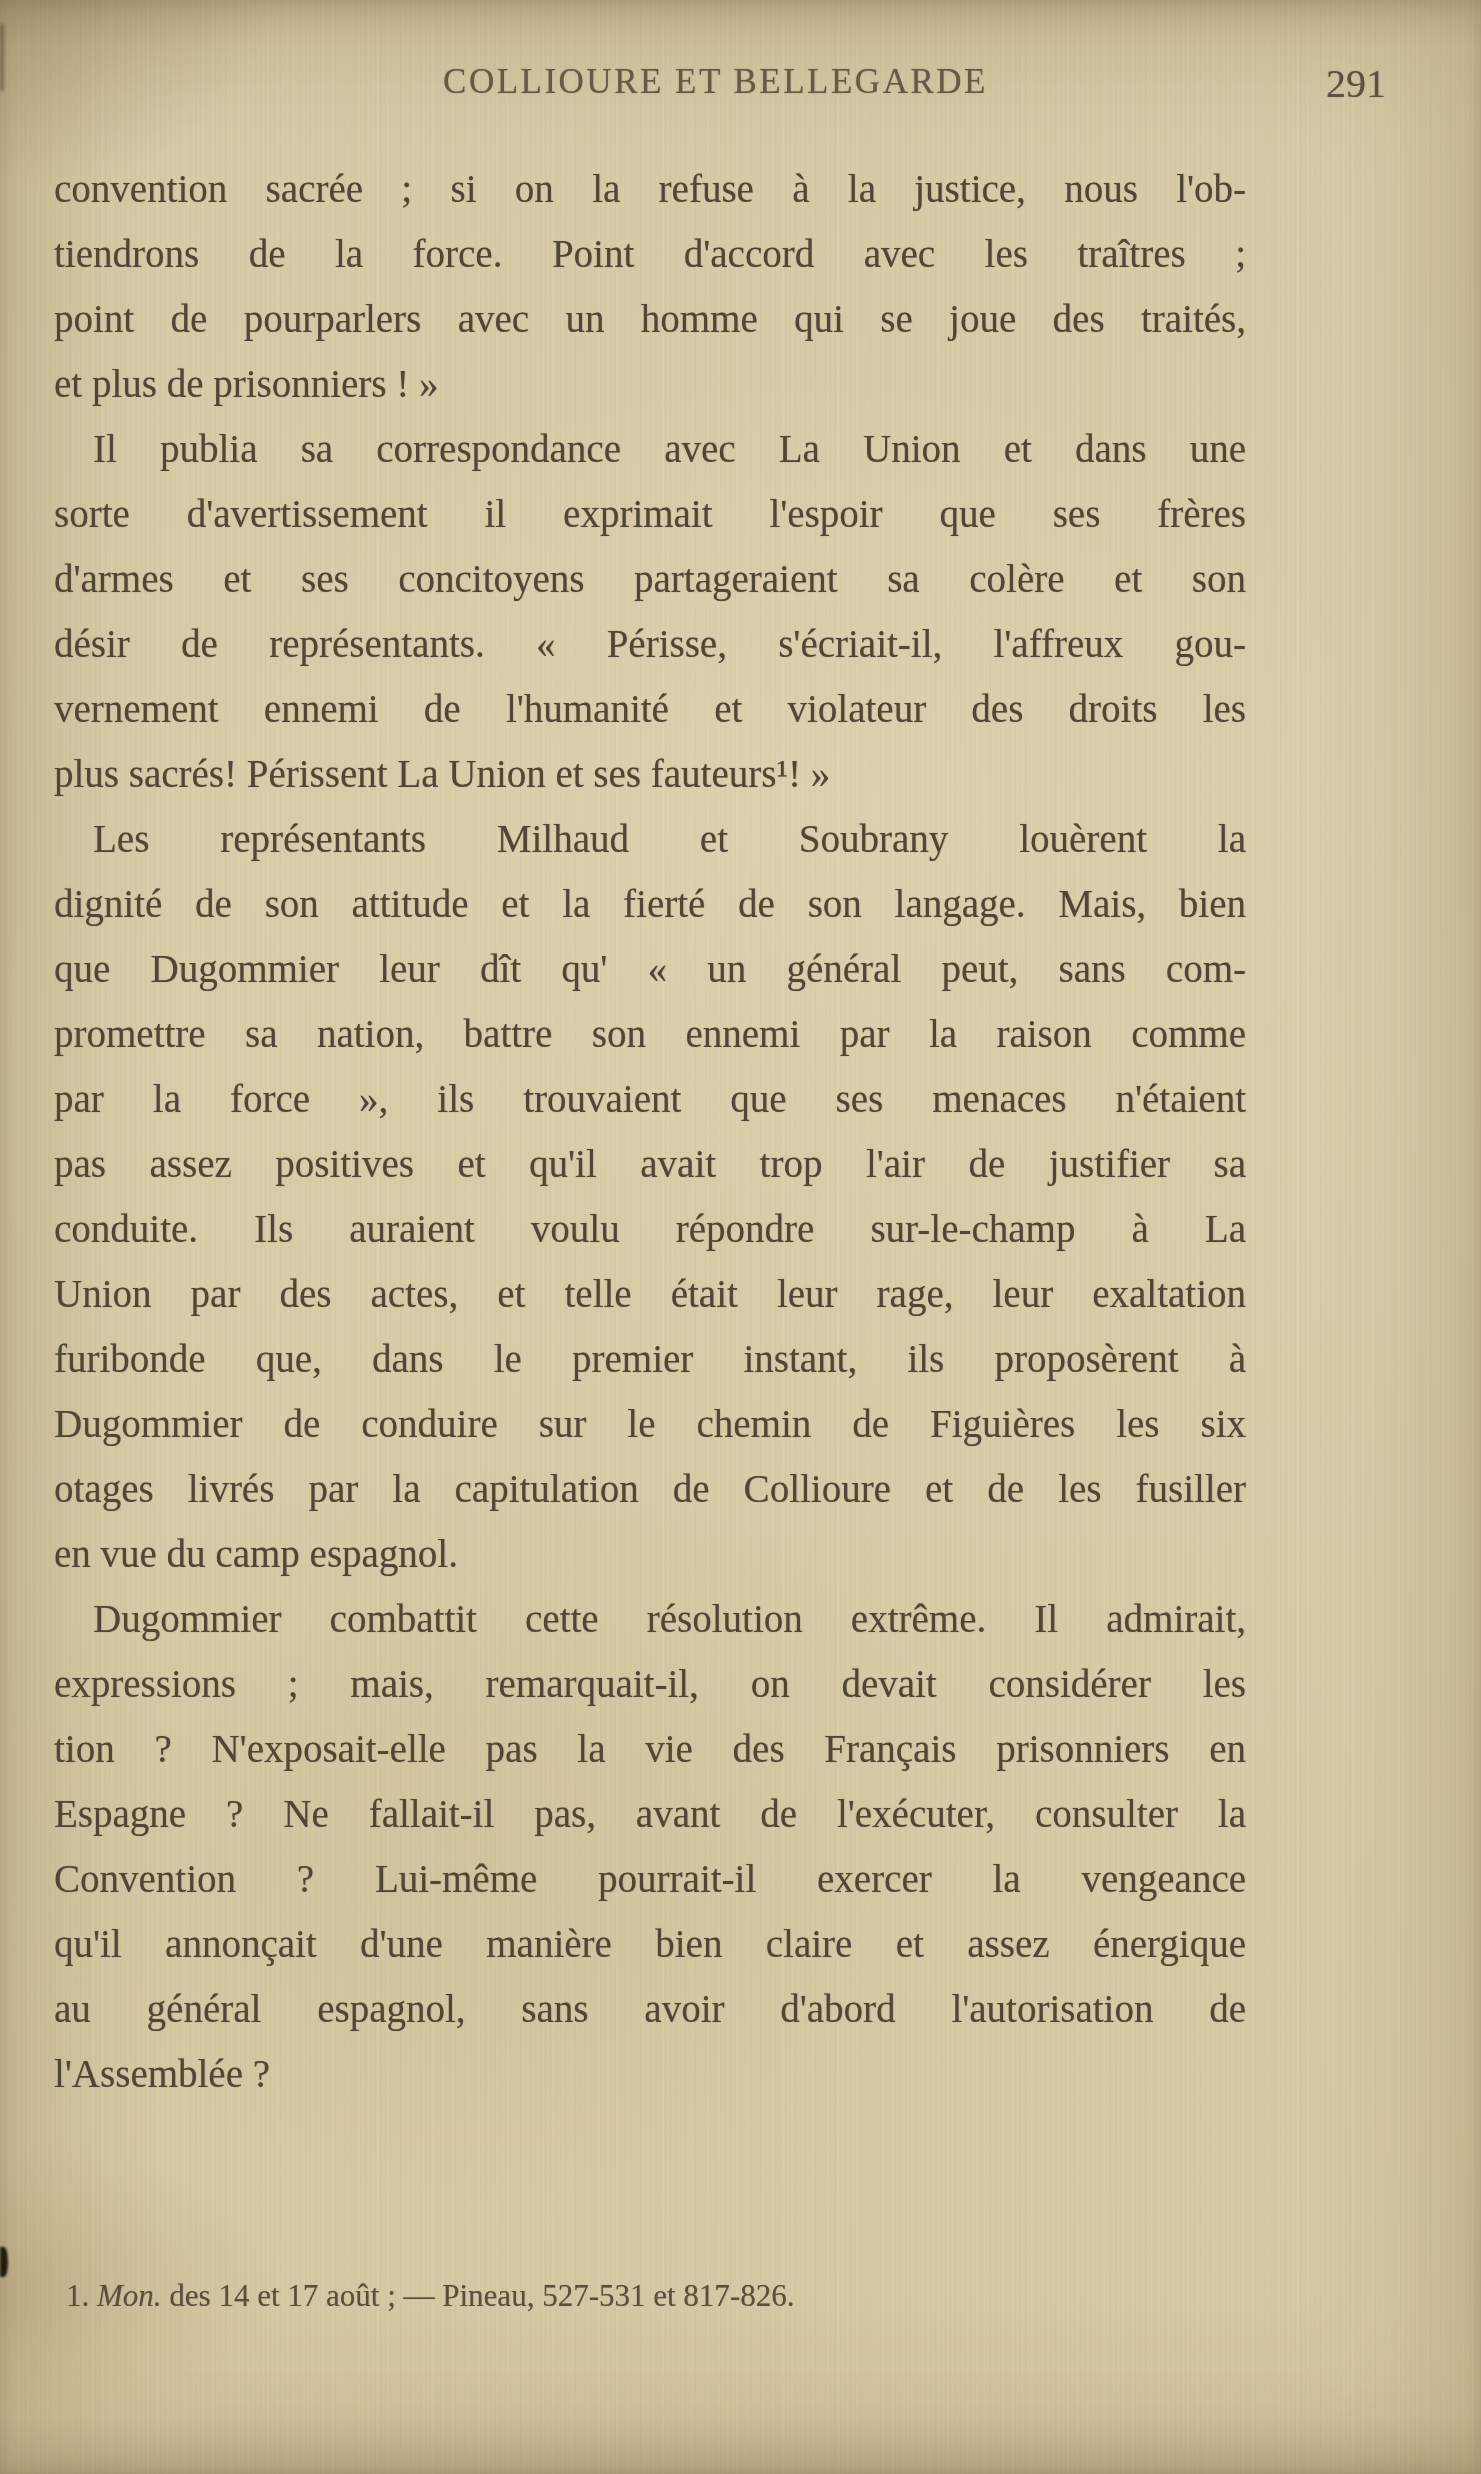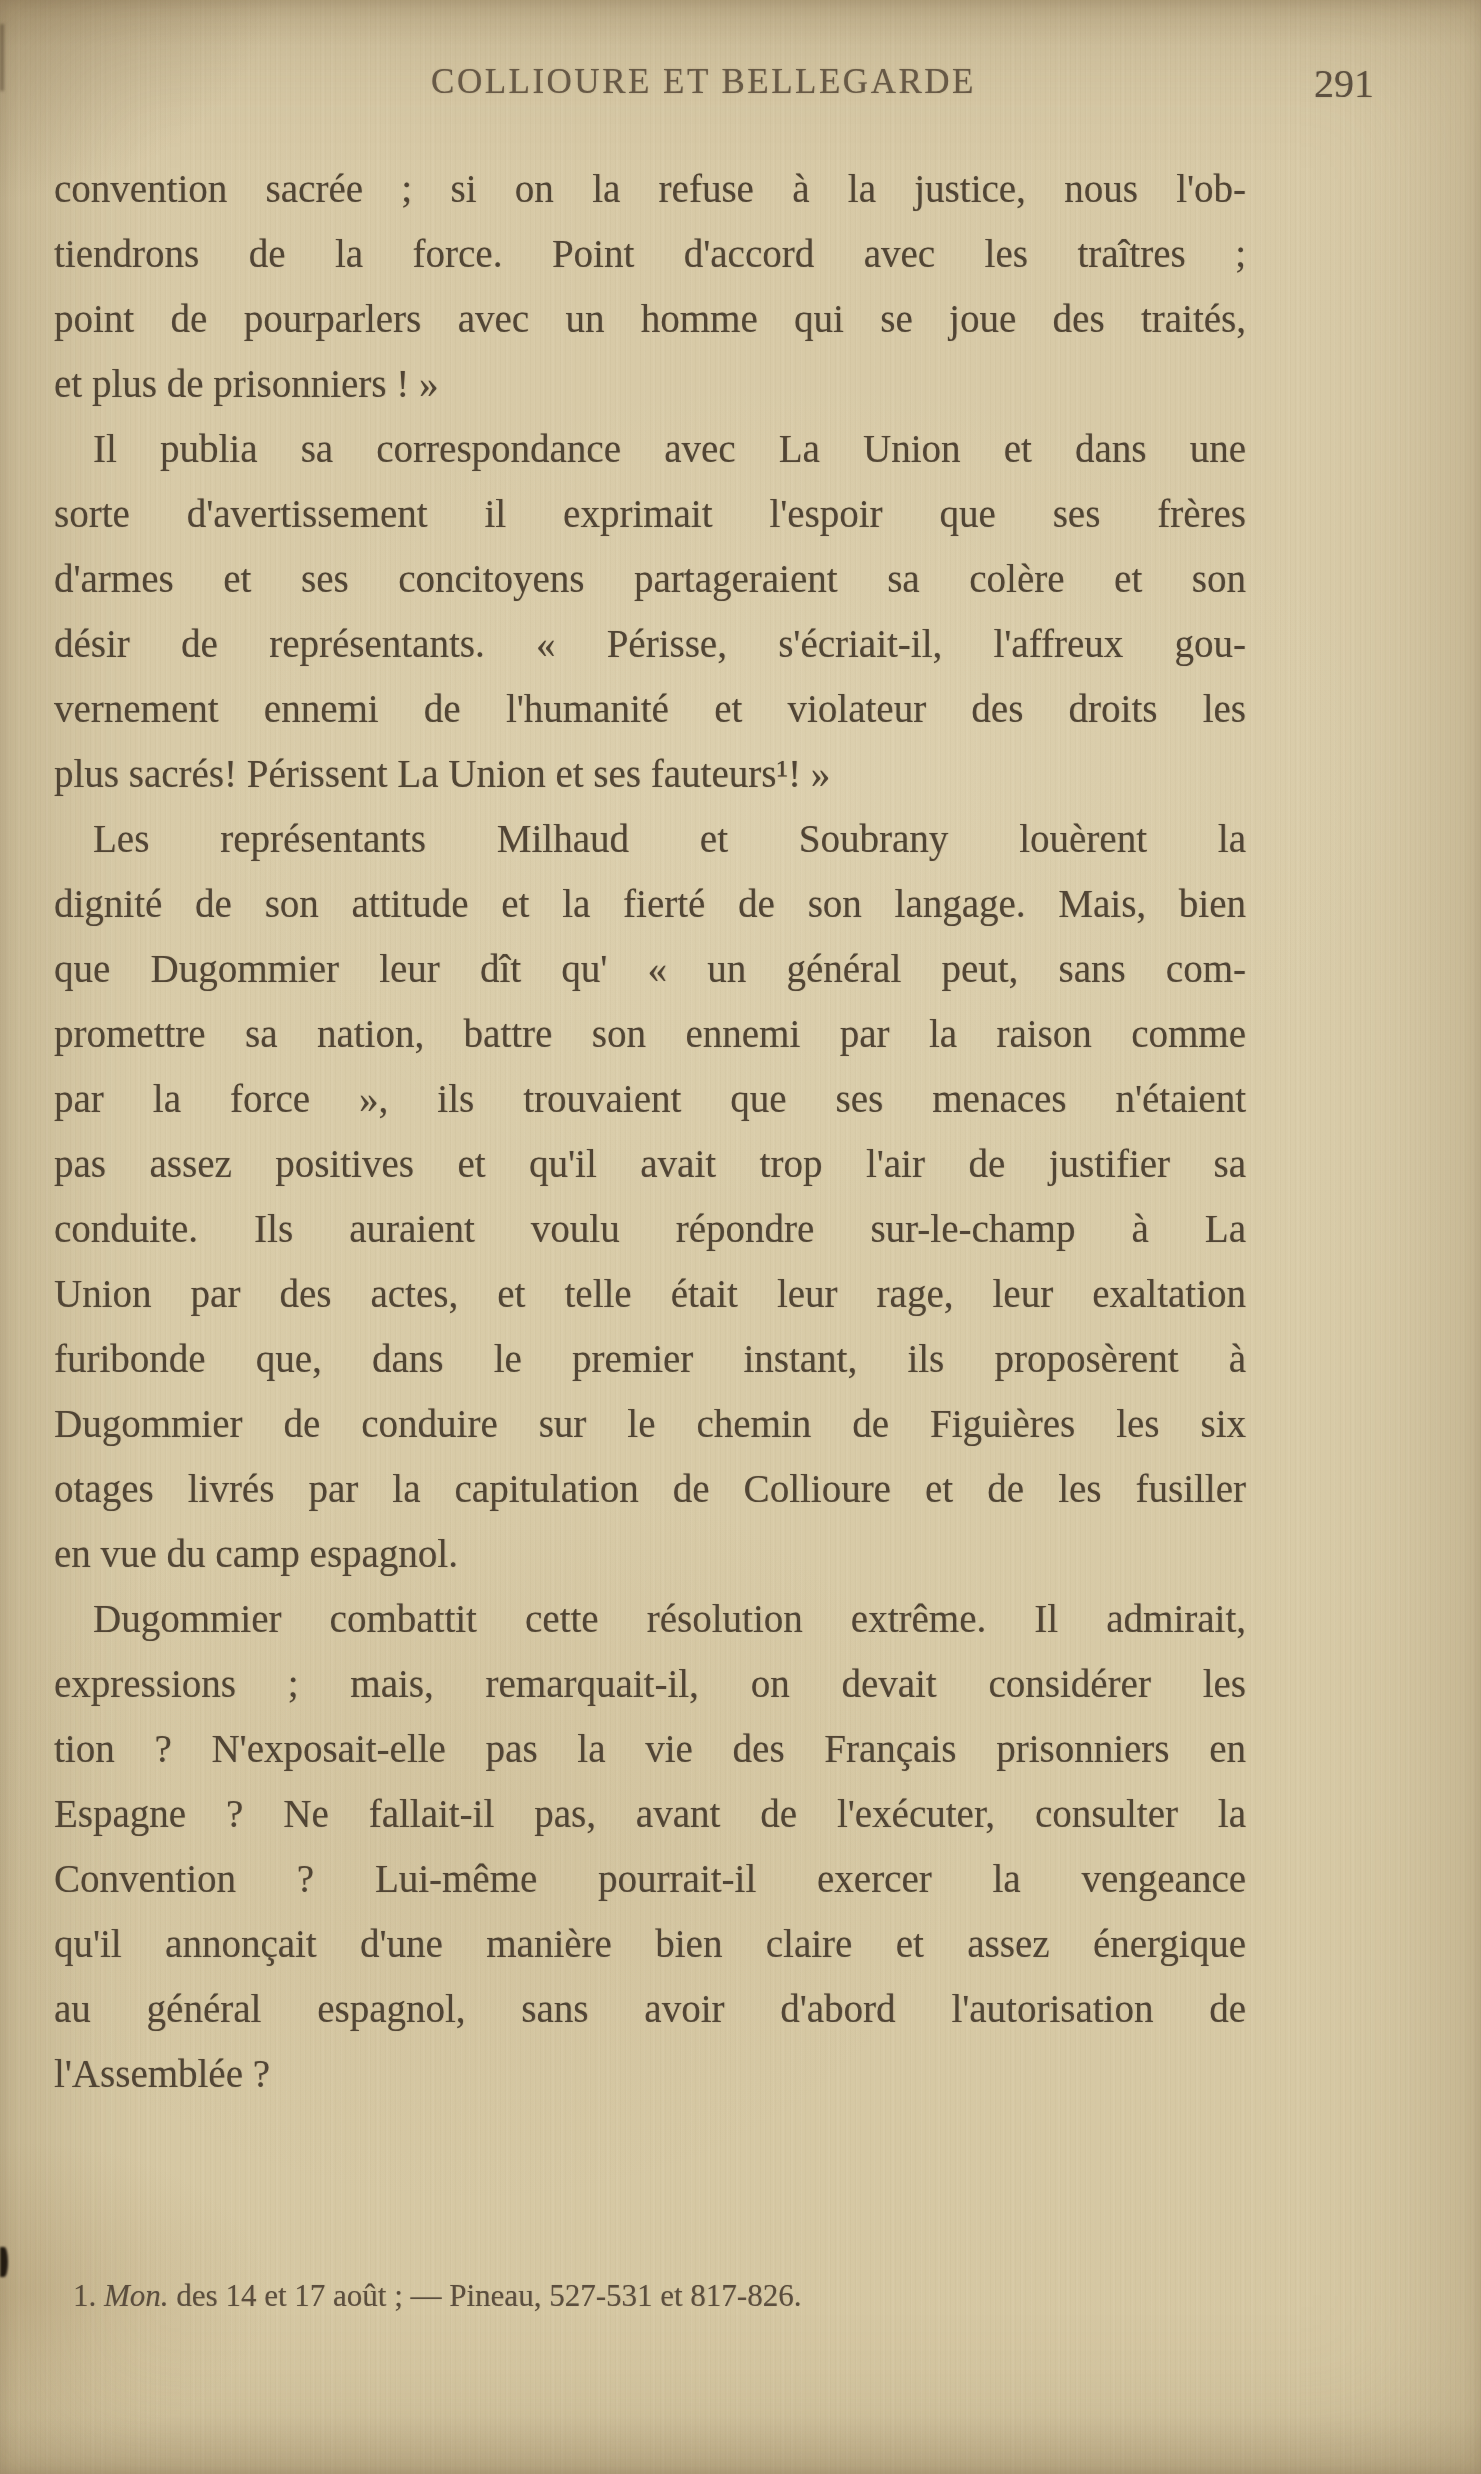--- a/index.html
+++ b/index.html
@@ -40,21 +40,21 @@
   }
   .sliver-left-top {
     position: absolute;
     left: 0; top: 23.5px;
     width: 4.2px; height: 67px;
     background: rgba(72,56,36,0.45);
     filter: blur(1.7px);
   }
 
   
-  .header { position: absolute; top: 62px; left: 4px; width: 1355px; height: 50px; }
+  .header { position: absolute; top: 62px; left: 16px; width: 1355px; height: 50px; }
   .running-title {
     position: absolute;
     left: 427px; top: 0;
     width: 545px;
     text-align: center;
     font-size: 35px;
     letter-spacing: 2.5px;
     color: #675946;
     white-space: nowrap;
     text-shadow: 0 0 1.2px rgba(95,80,60,0.55);
@@ -85,21 +85,21 @@
     text-align: justify;
     text-align-last: justify;
     white-space: normal;
   }
   .line.last { text-align-last: left; }
   .paragraph.indent .line.first { text-indent: 39px; }
 
   
   .footnote {
     position: absolute;
-    left: 73px; top: 2276px;
+    left: 66px; top: 2276px;
     width: 1193px;
     font-size: 31px;
     line-height: 40px;
     color: #5b4e3e;
     text-shadow: 0.3px 0.3px 1px rgba(95,80,60,0.45);
   }
   .footnote .src { font-style: italic; }
 </style>
 </head>
 <body>

